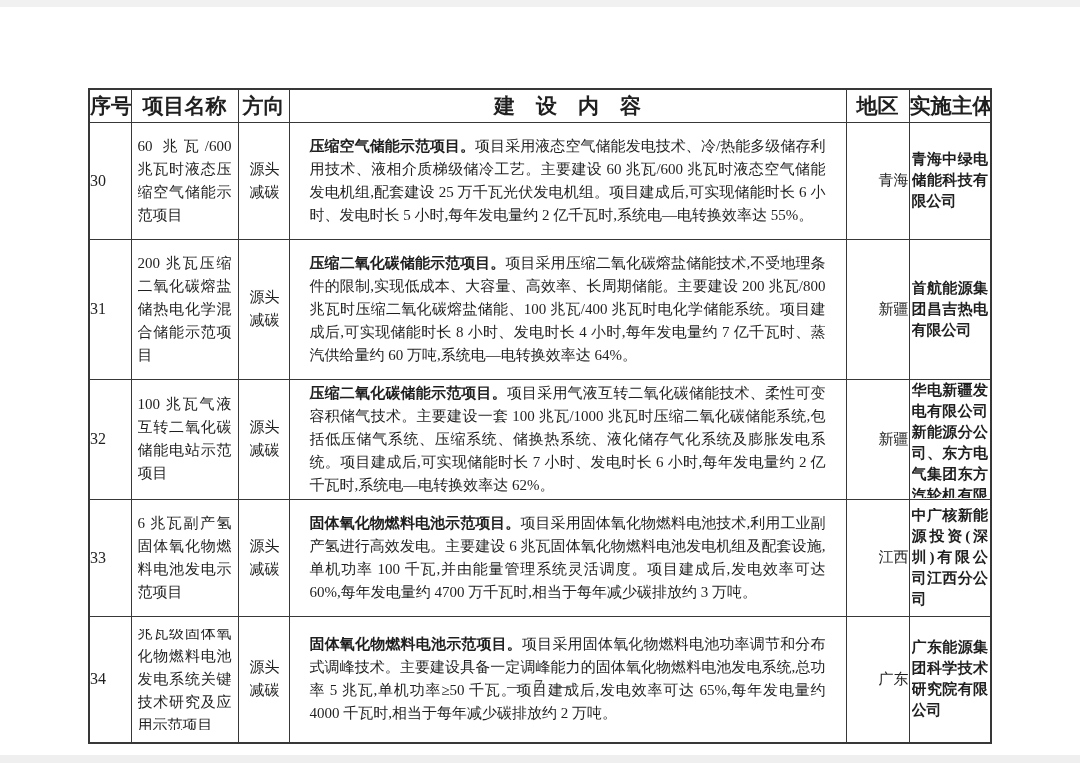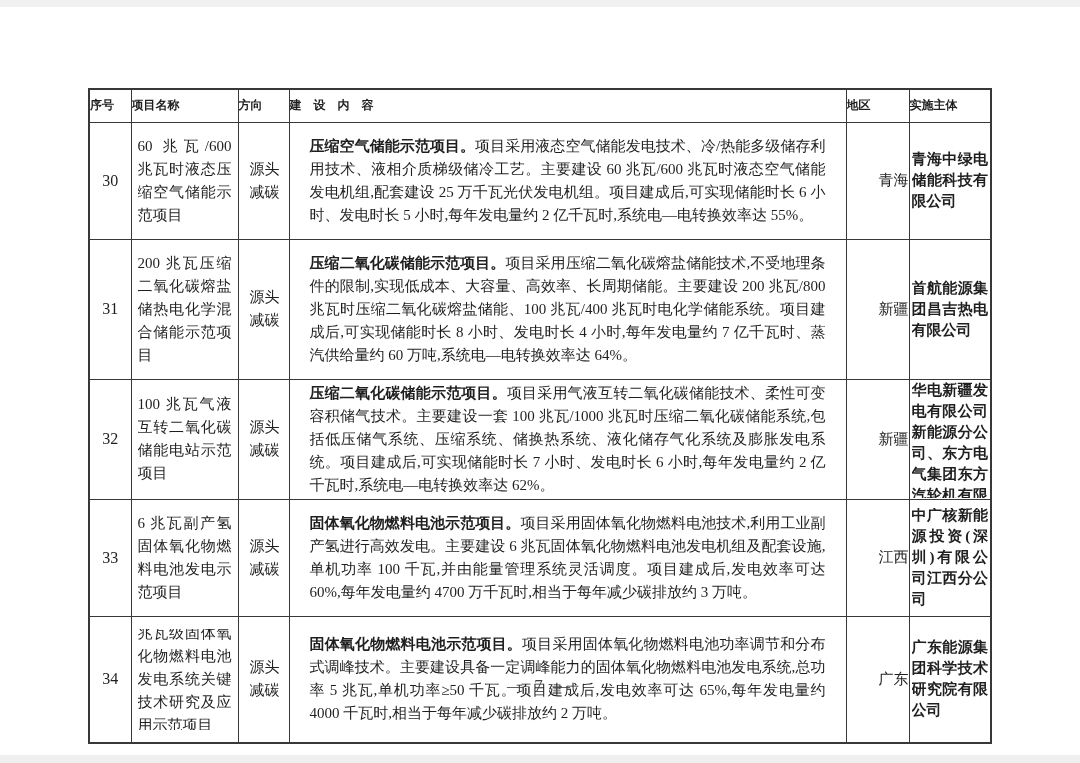--- a/index.html
+++ b/index.html
@@ -17,41 +17,41 @@
     border-collapse:collapse;table-layout:fixed;
     border:2px solid #383838;
   }
   .doc th,.doc td{
     border:1px solid #383838;
     vertical-align:middle;
     padding:0;
   }
   .doc thead tr{height:33px;}
   .doc th{
-    font-weight:bold;font-size:12px;text-align:left;
+    font-weight:bold;font-size:21px;text-align:center;
     white-space:nowrap;overflow:hidden;
   }
   tbody tr:nth-child(1){height:97px;}
   tbody tr:nth-child(2){height:120px;}
   tbody tr:nth-child(3){height:120px;}
   tbody tr:nth-child(4){height:104px;}
   tbody tr:nth-child(5){height:105px;}
 
   .clip{
     display:flex;flex-direction:column;justify-content:center;
     overflow:hidden;
   }
   tbody tr:nth-child(1) .clip{max-height:93px;}
   tbody tr:nth-child(2) .clip{max-height:118px;}
   tbody tr:nth-child(3) .clip{max-height:118px;}
   tbody tr:nth-child(4) .clip{max-height:100px;}
   tbody tr:nth-child(5) .clip{max-height:101px;}
   tbody tr:nth-child(3) td.c-entity .clip{justify-content:flex-start;}
 
-  td.c-no{font-size:16px;text-align:center;}
+  td.c-no{font-size:16px;text-align:left;}
   td.c-name{padding:12px 6px;}
   td.c-name .clip{font-size:15px;line-height:23px;text-align:justify;}
   td.c-dir{padding:0 9px;}
   td.c-dir .clip{font-size:15px;line-height:23px;text-align:right;}
   td.c-content{padding:0 8px;}
   td.c-content .clip{font-size:15px;line-height:23px;text-align:justify;}
   td.c-content p{margin:12px;}
   td.c-content b{font-weight:bold;}
   td.c-region{font-size:15px;text-align:right;}
   td.c-entity{padding:0 2px;}

